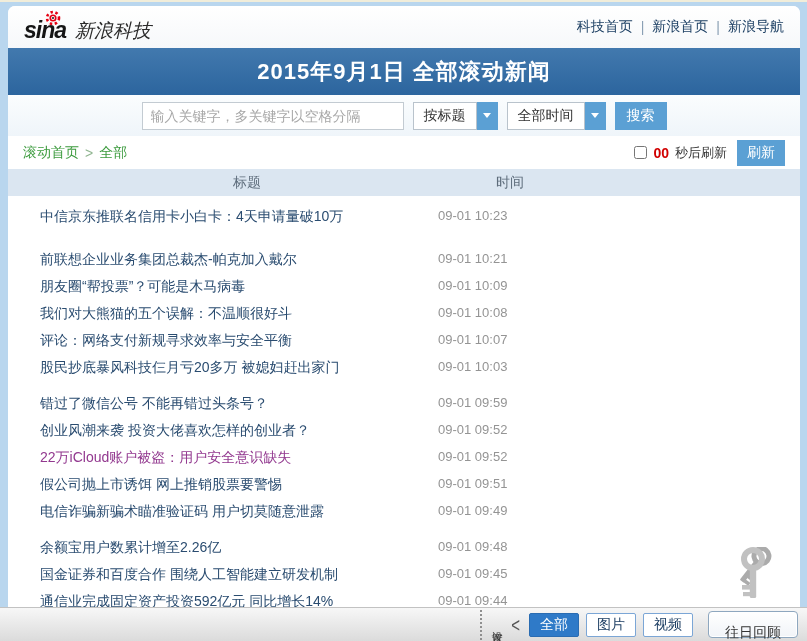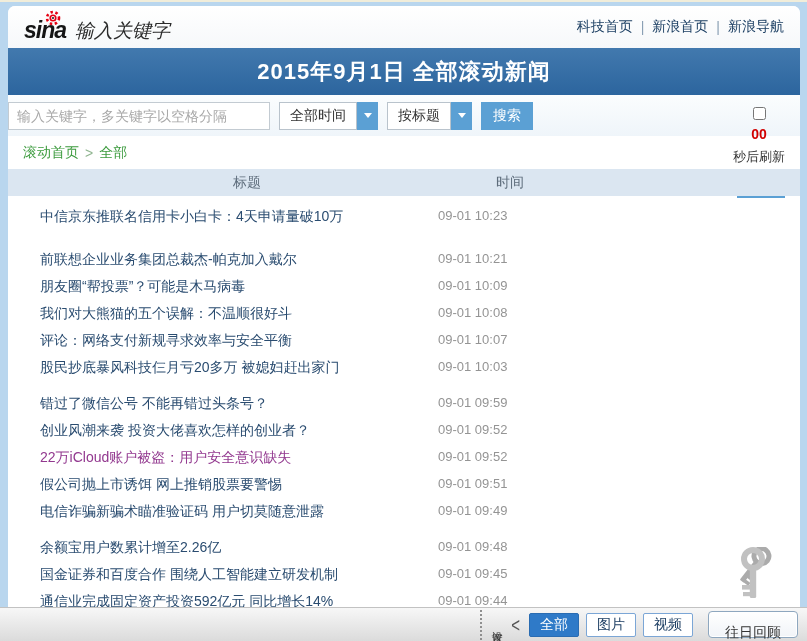--- a/index.html
+++ b/index.html
@@ -35,21 +35,21 @@
 
   
   .banner {
     height:47px; display:flex; align-items:center; justify-content:center;
     background:linear-gradient(#4279ae,#2c659e);
   }
   .banner h1 { color:#fff; font-size:22px; font-weight:bold; letter-spacing:1px; }
 
   
   .search-bar {
-    height:41px; display:flex; align-items:center; justify-content:flex-start; gap:9px;
+    height:41px; display:flex; align-items:center; justify-content:center; gap:9px;
     background:linear-gradient(#fbfdfe,#eff5fa);
   }
   .search-input {
     width:262px; height:28px; border:1px solid #c3cbd2; background:#fff;
     font-size:14px; padding:0 8px; color:#333; outline:none;
   }
   .search-input::placeholder { color:#a8a8a8; }
   .select-combo { display:flex; height:28px; }
   .select-box {
     border:1px solid #b9c3cc; background:#fff; height:28px;
@@ -70,21 +70,21 @@
   }
 
   
   .crumb-row {
     height:33px; padding:12px 15px; display:flex; align-items:center; justify-content:space-between;
     background:#fff;
   }
   .crumbs { font-size:14px; display:flex; align-items:center; gap:6px; }
   .crumbs a { color:#3c9b3e; text-decoration:none; cursor:pointer; }
   .crumbs .gt { color:#8fb58f; }
-  .refresh-box { display:flex; align-items:center; gap:6px; font-size:13px; color:#333;flex-direction:column; }
+  .refresh-box { display:flex; align-items:center; gap:6px; font-size:13px; color:#333; }
   .refresh-box input[type=checkbox]{ width:13px; height:13px; }
   .countdown { color:#d10000; font-weight:bold; font-size:14px; }
   .btn-refresh {
     height:26px; padding:0 10px; background:#5ba0d4; color:#fff; font-size:14px;
     border:none; cursor:pointer; margin-left:4px;
   }
 
   
   .list-header { height:27px; background:#dbe6f1; position:relative; font-size:14px; color:#5d6c7b; }
   .list-header .hd-title { position:absolute; left:48px; width:382px; text-align:center; line-height:27px; }
@@ -138,45 +138,45 @@
     <div class="logo">
       <span class="logo-eye">
         <svg width="18" height="16" viewBox="0 0 18 16">
           <circle cx="9" cy="8" r="6" fill="none" stroke="#e60012" stroke-width="2.6" stroke-dasharray="2.4 2.6"></circle>
           <circle cx="9" cy="8" r="3.6" fill="#e60012"></circle>
           <circle cx="9" cy="8" r="1.9" fill="#fff"></circle>
           <circle cx="9" cy="8" r="1" fill="#151515"></circle>
         </svg>
       </span>
       <span class="logo-sina">sina</span>
-      <span class="logo-cn">输入关键字</span>
+      <span class="logo-cn">新浪科技</span>
     </div>
     <div class="top-nav">
       <a>科技首页</a>
       <span class="sep">|</span>
       <a>新浪首页</a>
       <span class="sep">|</span>
       <a>新浪导航</a>
     </div>
   </div>
 
   <div class="banner">
     <h1>2015年9月1日 全部滚动新闻</h1>
   </div>
 
   <div class="search-bar">
     <input class="search-input" type="text" placeholder="输入关键字，多关键字以空格分隔" style="">
     <div class="select-combo">
-      <div class="select-box">全部时间</div>
+      <div class="select-box">按标题</div>
       <div class="select-arrow">
           <i></i>
         </div>
     </div>
     <div class="select-combo">
-      <div class="select-box">按标题</div>
+      <div class="select-box">全部时间</div>
       <div class="select-arrow">
           <i></i>
         </div>
     </div>
     <button class="btn-search">搜索</button>
   </div>
 
   <div class="crumb-row">
     <div class="crumbs">
       <a>滚动首页</a>

